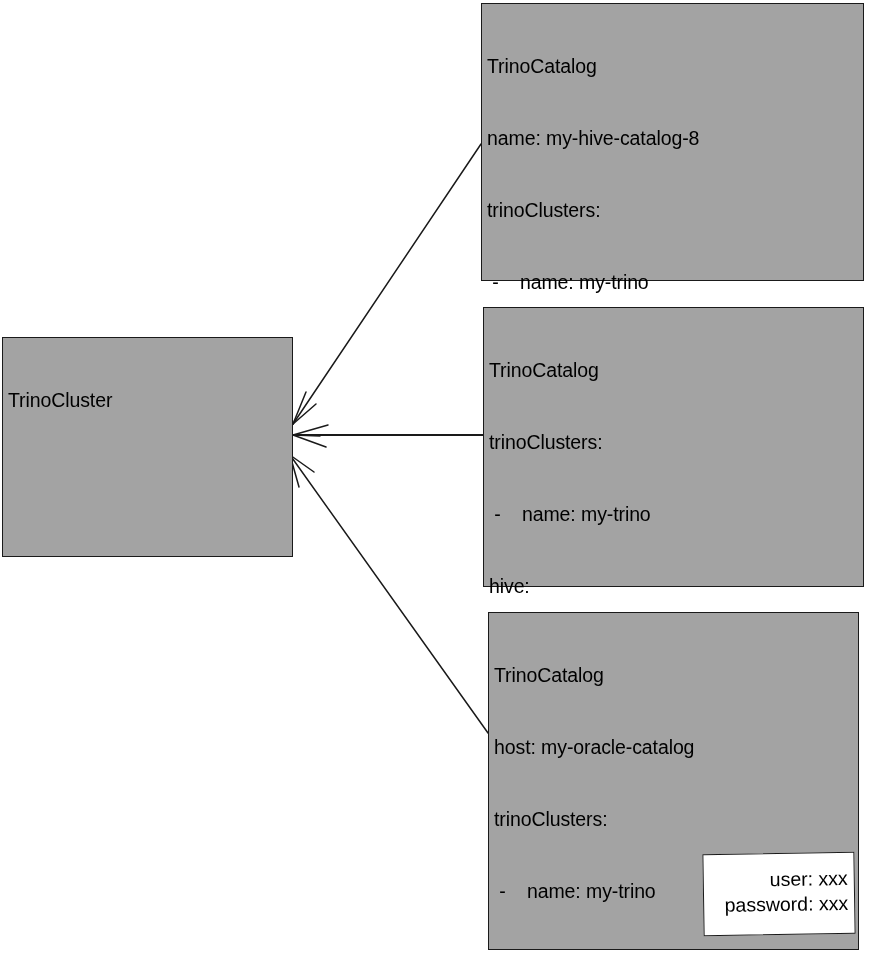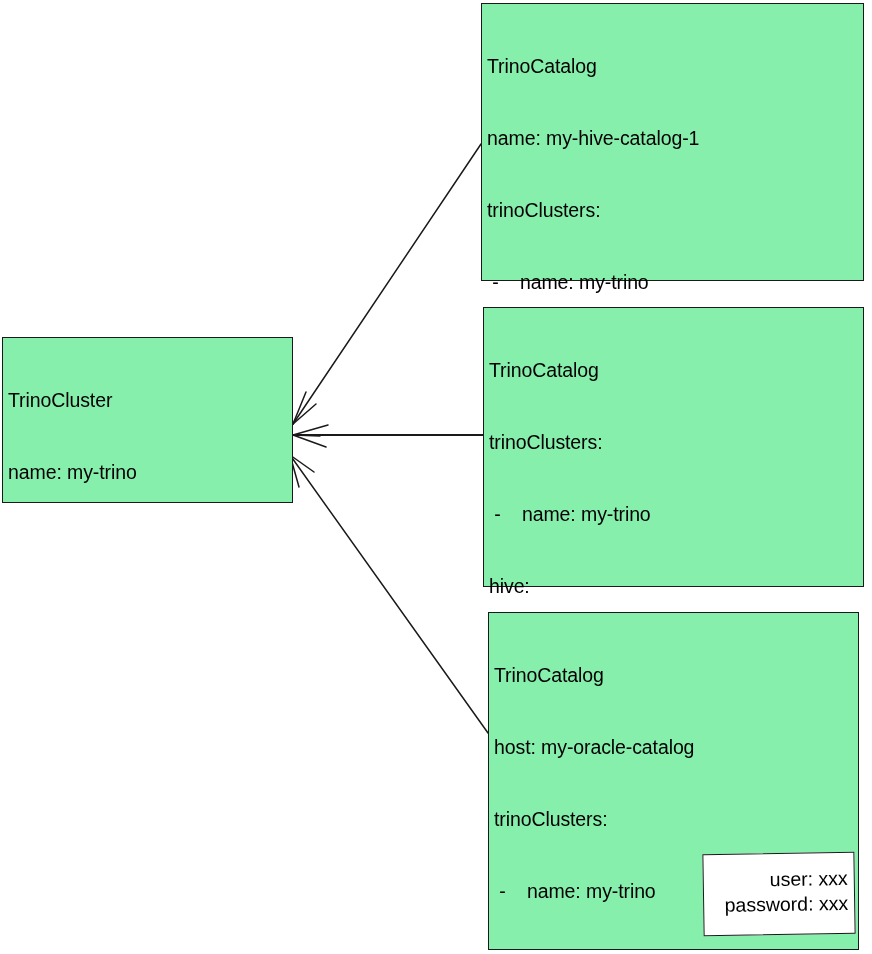--- a/index.html
+++ b/index.html
@@ -23,42 +23,42 @@
     position: absolute;
     left: 0;
     top: 0;
     width: 872px;
     height: 954px;
     pointer-events: none;
   }
   .node {
     position: absolute;
     box-sizing: border-box;
-    background: #86efac;
+    background: #a3a3a3;
     border: 1.6px solid #1a1a1a;
   }
   .node-text {
     position: absolute;
     left: 5px;
     top: 2px;
     right: 4px;
     font-size: 19.5px;
     line-height: 24px;
     white-space: pre;
     letter-spacing: -0.1px;
   }
   .node-text .ln {
     display: block;
     white-space: pre;
   }
   #trino-cluster {
     left: 2px;
     top: 337px;
     width: 291px;
-    height: 166px;
+    height: 220px;
   }
   #catalog-hive-1 {
     left: 481px;
     top: 3px;
     width: 383px;
     height: 278px;
   }
   #catalog-hive-2 {
     left: 483px;
     top: 307px;
@@ -132,28 +132,27 @@
         <line x1="763" y1="817" x2="788" y2="855"></line>
         <line x1="788" y1="855" x2="764" y2="840"></line>
         <line x1="788" y1="855" x2="775" y2="829"></line>
       </g>
     </g>
   </svg>
 
   <div class="node" id="trino-cluster">
     <div class="node-text">
       <span class="ln">TrinoCluster</span>
-      <span class="ln">name: my-trino</span>
     </div>
   </div>
 
   <div class="node" id="catalog-hive-1">
     <div class="node-text">
       <span class="ln">TrinoCatalog</span>
-      <span class="ln">name: my-hive-catalog-1</span>
+      <span class="ln">name: my-hive-catalog-8</span>
       <span class="ln">trinoClusters:</span>
       <span class="ln"> -    name: my-trino</span>
       <span class="ln">hive:</span>
       <span class="ln">   s3: # S3ConnnectionSpec</span>
       <span class="ln">      inline:</span>
       <span class="ln">         host: minio</span>
       <span class="ln">   metastore: # whatever</span>
     </div>
   </div>
 

